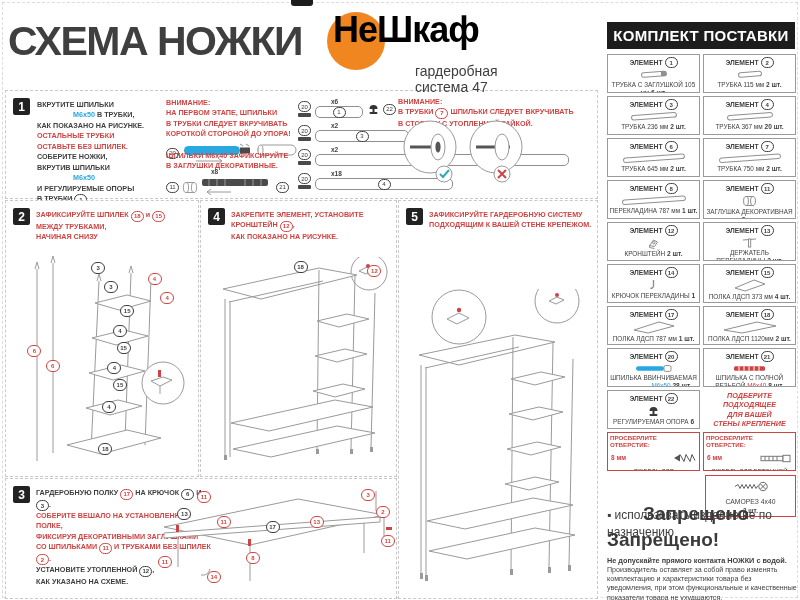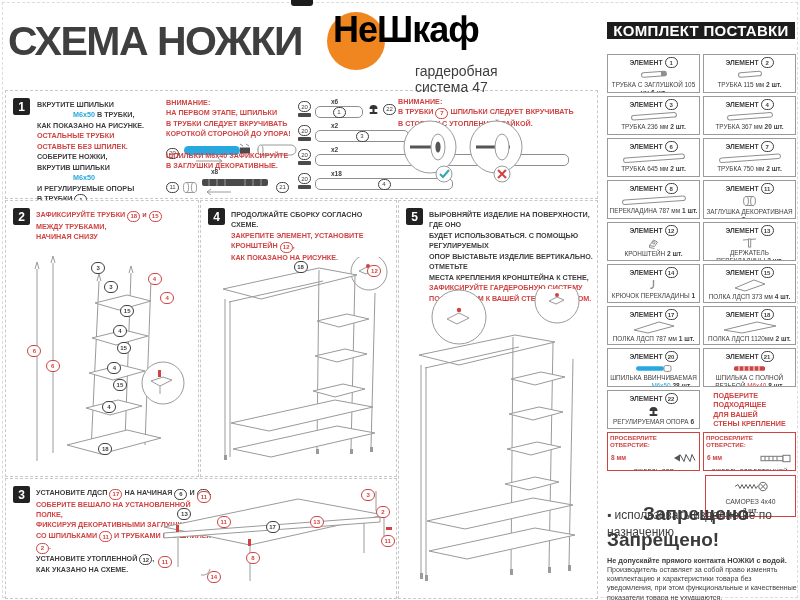--- a/index.html
+++ b/index.html
@@ -51,33 +51,33 @@
   .att3-svg{position:absolute;left:392px;top:26px;z-index:3;}
 
   
   .diag{position:absolute;}
   .callout{position:absolute;display:flex;align-items:center;justify-content:center;
            min-width:10px;height:10px;padding:0 1px;border:1px solid #3e3e3e;border-radius:6px;
            background:#fff;font-size:6px;font-weight:bold;color:#3e3e3e;z-index:4;}
   .callout.red{border-color:#d04343;color:#d04343;}
 
   
-  .kit-header{position:absolute;left:607px;top:22px;width:188px;height:17px;background:#1d1d1d;
+  .kit-header{position:absolute;left:607px;top:22px;width:188px;height:27px;background:#1d1d1d;
         color:#fff;font-size:15px;font-weight:bold;display:flex;align-items:center;
         justify-content:center;letter-spacing:.3px;}
   #kit-grid{position:absolute;left:607px;top:54px;width:189px;display:grid;
         grid-template-columns:93px 93px;gap:3px;grid-auto-rows:39px;}
   .k-card{border:1px solid #9a9a9a;background:#fff;padding:2px 1px 1px;display:flex;
         flex-direction:column;align-items:center;text-align:center;gap:1px;overflow:hidden;}
   .k-head{font-size:6.8px;font-weight:bold;display:flex;align-items:center;gap:2px;}
   .k-icon{flex:0 0 auto;display:flex;align-items:center;justify-content:center;min-height:10px;}
   .k-name{font-size:6.4px;line-height:1.18;font-weight:normal;}
   .k-name b{font-size:6.6px;}
-  .k-note{display:flex;align-items:center;justify-content:center;text-align:left;
-        color:#d04343;font-weight:bold;font-size:7.2px;line-height:1.3;white-space:pre-line;}
+  .k-note{display:flex;align-items:center;justify-content:center;text-align:center;
+        color:#d04343;font-weight:bold;font-size:7.2px;line-height:1.3;white-space:pre-line;font-style:italic;}
   .k-drill{border:1px solid #d04343;background:#fff;padding:2px;text-align:center;overflow:hidden;}
   .d-title{font-size:6.2px;font-weight:bold;color:#d04343;text-align:left;line-height:1.1;}
   .d-row{display:flex;align-items:center;justify-content:space-between;padding:0 1px;}
   .d-size{font-size:6.5px;font-weight:bold;color:#d04343;}
   .d-name{font-size:6.1px;line-height:1.15;}
   .d-qty{font-weight:bold;font-size:6.3px;}
   .screw-box{position:absolute;left:705px;top:475px;width:89px;height:40px;border:1px solid #d04343;
         background:#fff;display:flex;flex-direction:column;align-items:center;justify-content:center;
         gap:2px;text-align:center;}
   .screw-box .d-name{font-size:6.8px;}
@@ -236,21 +236,21 @@
     </g>
     <g>
       <circle cx="104" cy="57" r="8" fill="#fff" stroke="#9a9a9a"></circle>
       <path d="M100 53 l8 8 M108 53 l-8 8" stroke="#d04343" stroke-width="2" fill="none"></path>
     </g>
   </svg>
 </div>
 
 <div class="panel" id="p2">
   <div class="badge">2</div>
-  <div class="rt" style="left:30px;top:9px;width:150px;"><span class="c-red">ЗАФИКСИРУЙТЕ ТРУБКИ </span><span class="c-red circ">18</span><span class="c-red"> и </span><span class="c-red circ">15</span><span class="c-red">
+  <div class="rt" style="left:30px;top:9px;width:150px;"><span class="c-red">ЗАФИКСИРУЙТЕ ШПИЛЕК </span><span class="c-red circ">18</span><span class="c-red"> и </span><span class="c-red circ">15</span><span class="c-red">
 МЕЖДУ ТРУБКАМИ,
 НАЧИНАЯ СНИЗУ</span></div>
   <div class="diag" style="left:5px;top:52px;width:182px;height:218px;">
     <svg width="182" height="218" viewBox="0 0 182 218">
       <g stroke="#9a9a9a" fill="none">
         <line x1="26" y1="16" x2="26" y2="208"></line>
           <path d="M24 16 L26 9 L28 16"></path>
         <line x1="42" y1="10" x2="42" y2="200"></line>
           <path d="M40 10 L42 3 L44 10"></path>
         <line x1="88" y1="28" x2="80" y2="198"></line>
@@ -269,22 +269,21 @@
         <polygon points="140,128 152,124 161,127 149,133"></polygon>
       </g>
       <line x1="149" y1="133" x2="149" y2="141" stroke="#9a9a9a"></line>
       <rect x="147" y="117" width="3" height="7" fill="#d04343"></rect>
     </svg>
   <span class="callout" style="left: 44%; top: 4%;">3</span><span class="callout" style="left: 51%; top: 13%;">3</span><span class="callout red" style="left: 75%; top: 9%;">4</span><span class="callout red" style="left: 82%; top: 18%;">4</span><span class="callout" style="left: 60%; top: 24%;">15</span><span class="callout" style="left: 56%; top: 33%;">4</span><span class="callout" style="left: 58%; top: 41%;">15</span><span class="callout" style="left: 53%; top: 50%;">4</span><span class="callout" style="left: 56%; top: 58%;">15</span><span class="callout red" style="left: 9%; top: 42%;">6</span><span class="callout red" style="left: 19%; top: 49%;">6</span><span class="callout" style="left: 50%; top: 68%;">4</span><span class="callout" style="left: 48%; top: 87%;">18</span></div>
 </div>
 
 <div class="panel" id="p4">
   <div class="badge">4</div>
-  <div class="rt" style="left:30px;top:9px;width:160px;"><span>ПРОДОЛЖАЙТЕ СБОРКУ СОГЛАСНО СХЕМЕ.
-</span><span class="c-red">ЗАКРЕПИТЕ ЭЛЕМЕНТ, УСТАНОВИТЕ КРОНШТЕЙН </span><span class="c-red circ">12</span><span class="c-red">,
+  <div class="rt" style="left:30px;top:9px;width:160px;"><span class="c-red">ЗАКРЕПИТЕ ЭЛЕМЕНТ, УСТАНОВИТЕ КРОНШТЕЙН </span><span class="c-red circ">12</span><span class="c-red">,
 КАК ПОКАЗАНО НА РИСУНКЕ.</span></div>
   <div class="diag" style="left:8px;top:56px;width:180px;height:212px;">
     <svg width="180" height="212" viewBox="0 0 180 212">
       <circle cx="160" cy="15" r="18" fill="#fff" stroke="#9a9a9a"></circle>
       <path d="M150 14 l8 -4 7 3 -8 4 z" fill="#fff" stroke="#9a9a9a"></path>
       <circle cx="159" cy="9" r="2" fill="#d04343"></circle>
       <polygon points="14,32 110,11 148,18 52,42" fill="#fff" stroke="#9a9a9a"></polygon>
       <g stroke="#9a9a9a" fill="none">
         <line x1="20" y1="45" x2="114" y2="24"></line>
         <line x1="16" y1="42" x2="16" y2="198"></line>
@@ -305,25 +304,21 @@
           <rect x="107" y="192" width="3" height="5"></rect>
         <rect x="141" y="192" width="3" height="5"></rect>
           <rect x="161" y="190" width="3" height="5"></rect>
       </g>
     </svg>
   <span class="callout" style="left: 47%; top: 2%;">18</span><span class="callout red" style="left: 88%; top: 4%;">12</span></div>
 </div>
 
 <div class="panel" id="p5">
   <div class="badge">5</div>
-  <div class="rt" style="left:30px;top:9px;width:165px;"><span>ВЫРОВНЯЙТЕ ИЗДЕЛИЕ НА ПОВЕРХНОСТИ, ГДЕ ОНО
-БУДЕТ ИСПОЛЬЗОВАТЬСЯ. С ПОМОЩЬЮ РЕГУЛИРУЕМЫХ
-ОПОР ВЫСТАВЬТЕ ИЗДЕЛИЕ ВЕРТИКАЛЬНО. ОТМЕТЬТЕ
-МЕСТА КРЕПЛЕНИЯ КРОНШТЕЙНА К СТЕНЕ,
-</span><span class="c-red">ЗАФИКСИРУЙТЕ ГАРДЕРОБНУЮ СИСТЕМУ
+  <div class="rt" style="left:30px;top:9px;width:165px;"><span class="c-red">ЗАФИКСИРУЙТЕ ГАРДЕРОБНУЮ СИСТЕМУ
 ПОДХОДЯЩИМ К ВАШЕЙ СТЕНЕ КРЕПЕЖОМ.</span></div>
   <div class="diag" style="left:8px;top:88px;width:182px;height:302px;">
     <svg width="182" height="302" viewBox="0 0 182 302">
       <circle cx="52" cy="28" r="27" fill="#fff" stroke="#9a9a9a"></circle>
       <circle cx="150" cy="12" r="22" fill="#fff" stroke="#9a9a9a"></circle>
       <path d="M40 30 l12 -6 10 5 -12 6 z" fill="#fff" stroke="#9a9a9a"></path>
       <path d="M142 12 l8 -4 7 3 -8 4 z" fill="#fff" stroke="#9a9a9a"></path>
       <circle cx="52" cy="21" r="2.2" fill="#d04343"></circle>
       <circle cx="150" cy="6" r="2" fill="#d04343"></circle>
       <polygon points="12,66 108,46 148,53 52,76" fill="#fff" stroke="#9a9a9a"></polygon>
@@ -349,21 +344,21 @@
         <rect x="103" y="280" width="3" height="6"></rect>
           <rect x="141" y="278" width="3" height="6"></rect>
         <rect x="161" y="276" width="3" height="6"></rect>
       </g>
     </svg>
   </div>
 </div>
 
 <div class="panel" id="p3">
   <div class="badge">3</div>
-  <div class="rt" style="left:30px;top:9px;width:180px;"><span>УСТАНОВИТЕ ЛДСП </span><span class="c-red circ">17</span><span> НА НАЧИНАЯ </span><span class="circ">6</span><span> И </span><span class="circ">3</span><span>.
+  <div class="rt" style="left:30px;top:9px;width:180px;"><span>ГАРДЕРОБНУЮ ПОЛКУ </span><span class="c-red circ">17</span><span> НА КРЮЧОК </span><span class="circ">6</span><span> И </span><span class="circ">3</span><span>.
 </span><span class="c-red">СОБЕРИТЕ ВЕШАЛО НА УСТАНОВЛЕННОЙ ПОЛКЕ,
 ФИКСИРУЯ ДЕКОРАТИВНЫМИ ЗАГЛУШКАМИ
 СО ШПИЛЬКАМИ </span><span class="c-red circ">11</span><span class="c-red"> И ТРУБКАМИ БЕЗ ШПИЛЕК </span><span class="c-red circ">2</span><span class="c-red">.
 </span><span>УСТАНОВИТЕ УТОПЛЕННОЙ </span><span class="circ">12</span><span>,
 КАК УКАЗАНО НА СХЕМЕ.</span></div>
   <div class="diag" style="left:142px;top:8px;width:245px;height:105px;">
     <svg width="245" height="105" viewBox="0 0 245 105">
       <polygon points="16,40 150,12 236,28 102,58" fill="#fff" stroke="#9a9a9a"></polygon>
       <polygon points="16,46 232,30 232,35 16,51" fill="#fff" stroke="#9a9a9a"></polygon>
       <g stroke="#9a9a9a" fill="none">

